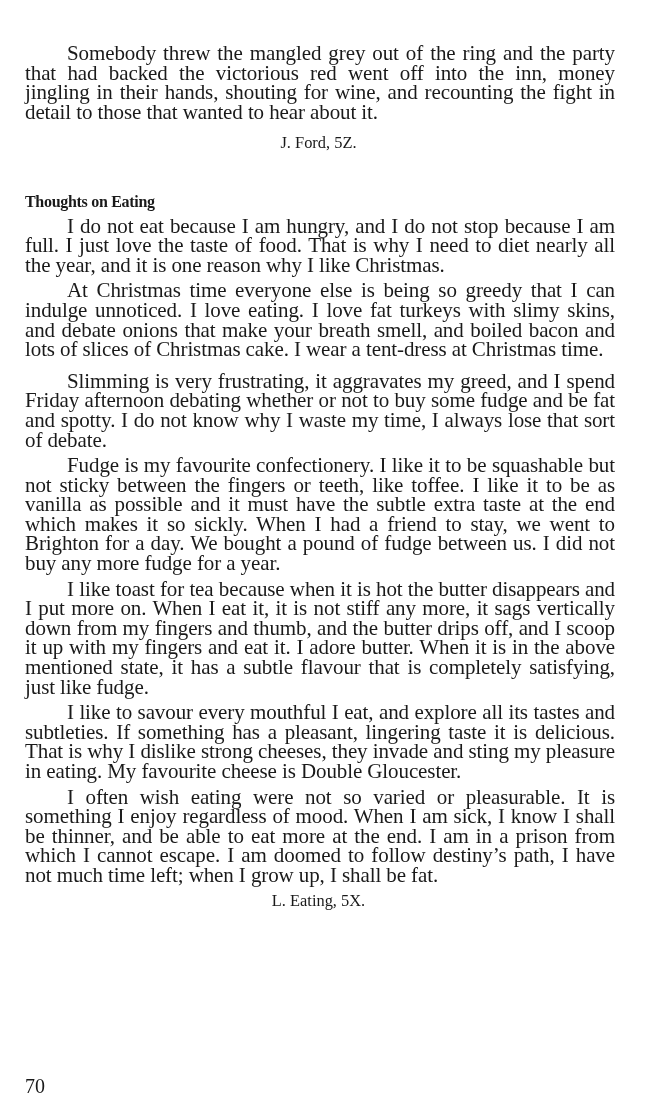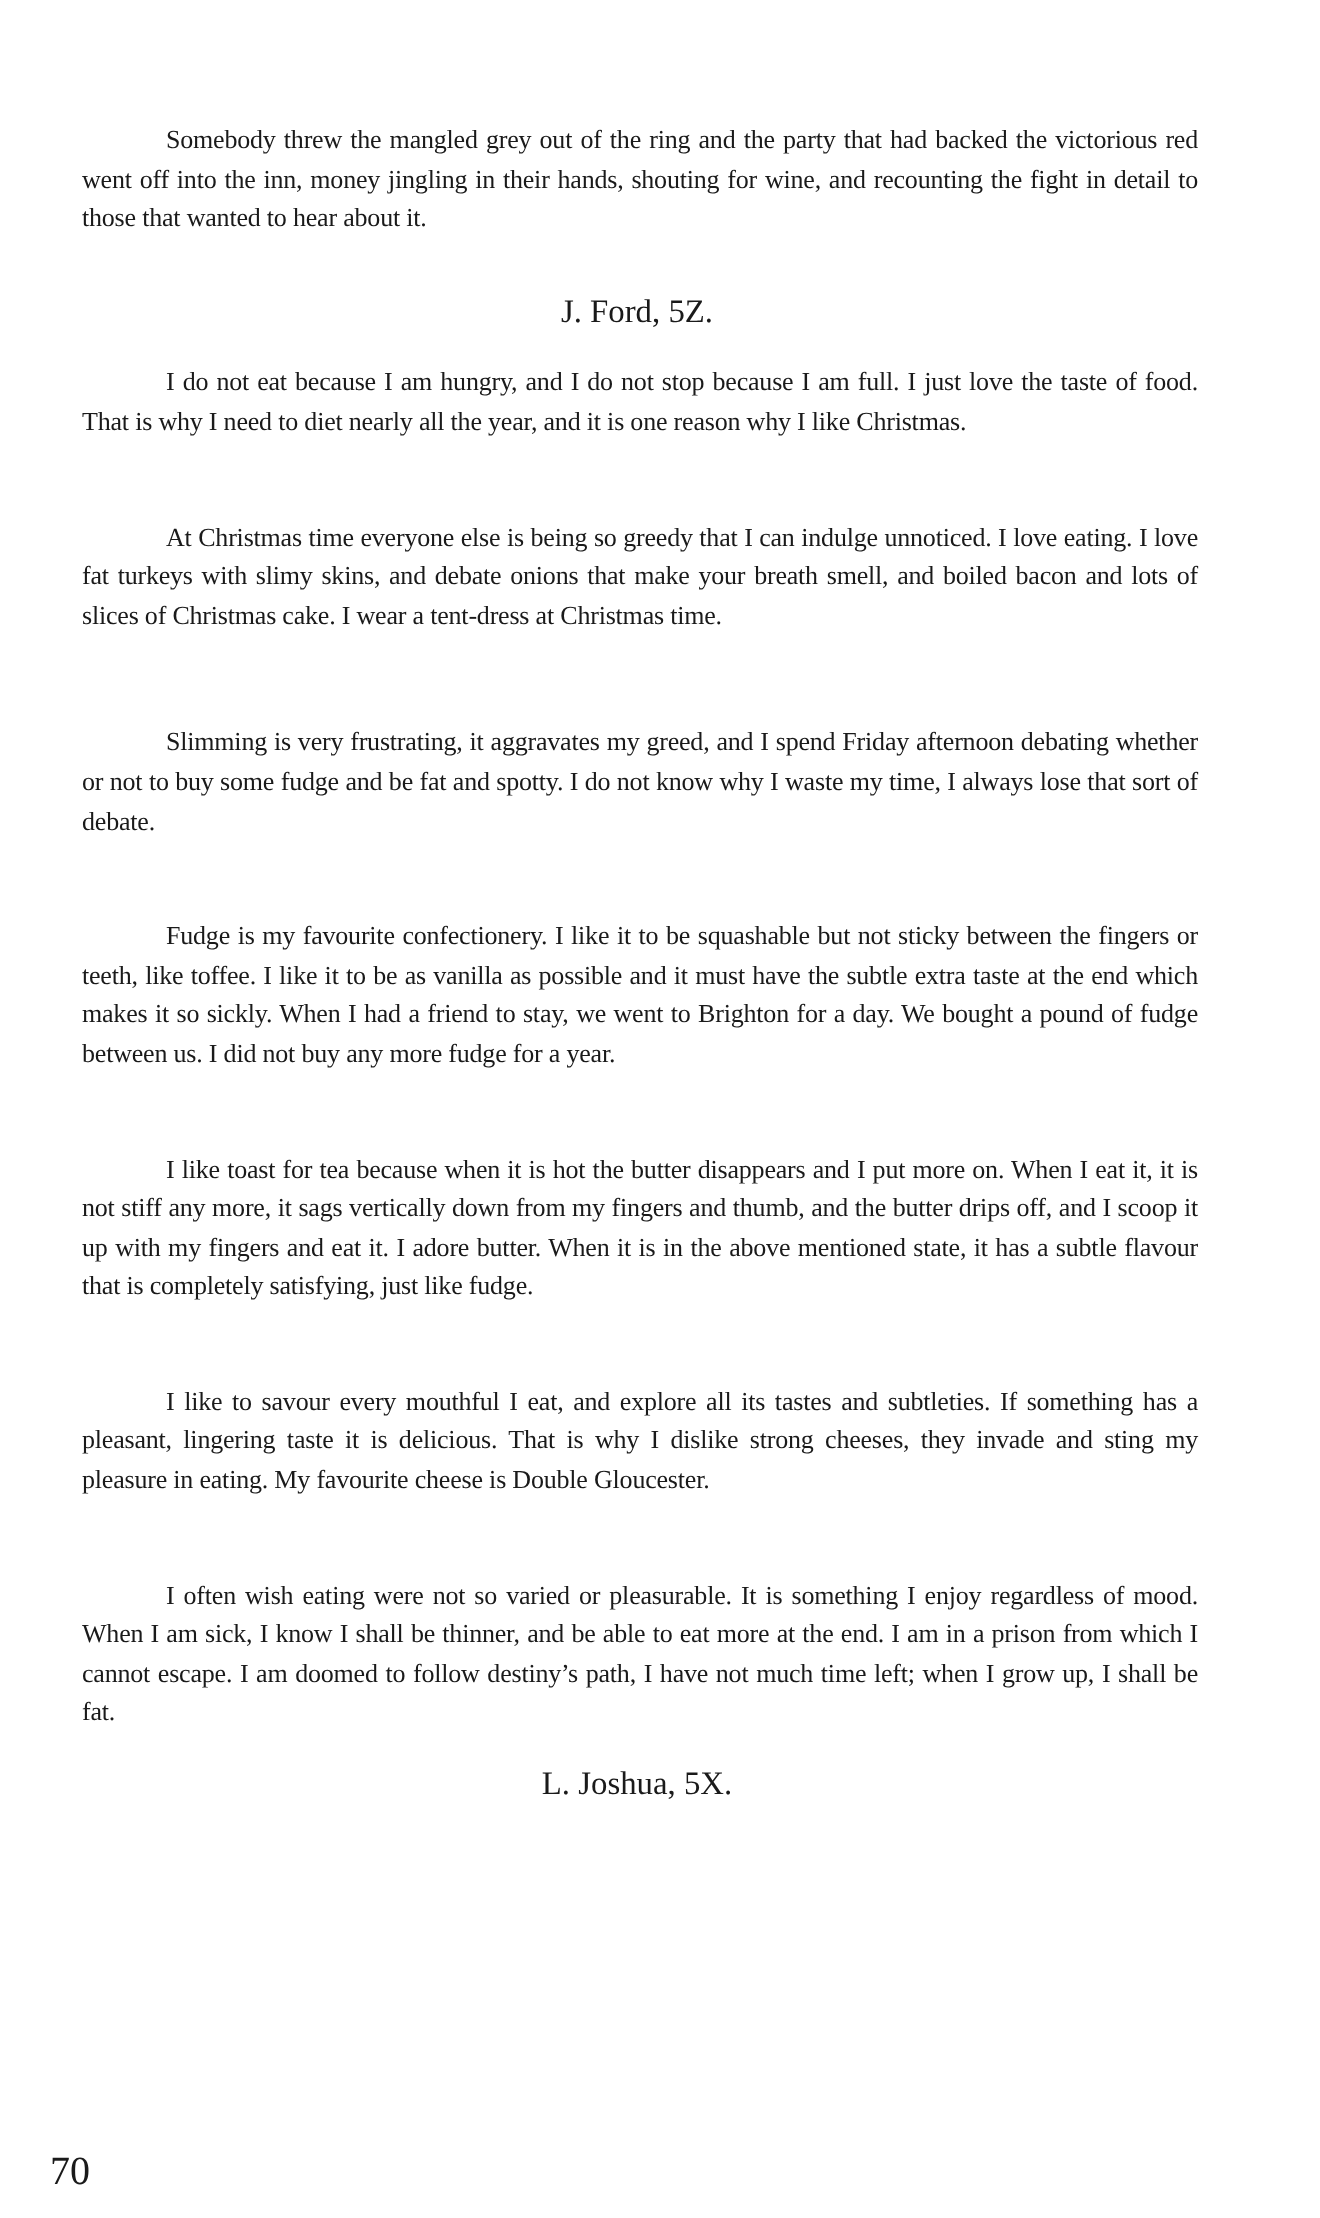--- a/index.html
+++ b/index.html
@@ -5,21 +5,21 @@
   html, body { margin: 0; padding: 0; background: #ffffff; }
   body {
     width: 660px; height: 1109px; position: relative; overflow: hidden;
     font-family: "Liberation Serif", "DejaVu Serif", serif;
     color: #1a1a1a;
   }
   .page {
     position: absolute; left: 25px; top: 44px; width: 590px;
   }
   p {
-    margin: 16px; font-size: 13px; line-height: 19.6px;
+    margin: 0; font-size: 21px; line-height: 19.6px;
     text-align: justify; text-indent: 42px;
     letter-spacing: -0.1px;
   }
   .gap { height: 6px; }
   .sig {
     text-align: center; font-size: 16.4px; line-height: 19.6px;
     margin-top: 5px; padding-right: 3px;
   }
   .title {
     font-weight: bold; font-size: 16px; line-height: 19.6px;
@@ -34,31 +34,32 @@
 <body>
 
 <div class="page">
   <section>
     <p>Somebody threw the mangled grey out of the ring and the party that had backed the victorious red went off into the inn, money jingling in their hands, shouting for wine, and recounting the fight in detail to those that wanted to hear about it.</p>
     <div class="gap"></div>
     <div class="sig">J. Ford, 5Z.</div>
   </section>
 
   <section>
+    <div class="title">Thoughts on Eating</div>
     <p>I do not eat because I am hungry, and I do not stop because I am full. I just love the taste of food. That is why I need to diet nearly all the year, and it is one reason why I like Christmas.</p>
     <div class="gap"></div>
     <p>At Christmas time everyone else is being so greedy that I can indulge unnoticed. I love eating. I love fat turkeys with slimy skins, and debate onions that make your breath smell, and boiled bacon and lots of slices of Christmas cake. I wear a tent-dress at Christmas time.</p>
     <div class="gap"></div>
     <div class="gap"></div>
     <p>Slimming is very frustrating, it aggravates my greed, and I spend Friday afternoon debating whether or not to buy some fudge and be fat and spotty. I do not know why I waste my time, I always lose that sort of debate.</p>
     <div class="gap"></div>
     <p>Fudge is my favourite confectionery. I like it to be squashable but not sticky between the fingers or teeth, like toffee. I like it to be as vanilla as possible and it must have the subtle extra taste at the end which makes it so sickly. When I had a friend to stay, we went to Brighton for a day. We bought a pound of fudge between us. I did not buy any more fudge for a year.</p>
     <div class="gap"></div>
     <p>I like toast for tea because when it is hot the butter disappears and I put more on. When I eat it, it is not stiff any more, it sags vertically down from my fingers and thumb, and the butter drips off, and I scoop it up with my fingers and eat it. I adore butter. When it is in the above mentioned state, it has a subtle flavour that is completely satisfying, just like fudge.</p>
     <div class="gap"></div>
     <p>I like to savour every mouthful I eat, and explore all its tastes and subtleties. If something has a pleasant, lingering taste it is delicious. That is why I dislike strong cheeses, they invade and sting my pleasure in eating. My favourite cheese is Double Gloucester.</p>
     <div class="gap"></div>
     <p>I often wish eating were not so varied or pleasurable. It is something I enjoy regardless of mood. When I am sick, I know I shall be thinner, and be able to eat more at the end. I am in a prison from which I cannot escape. I am doomed to follow destiny’s path, I have not much time left; when I grow up, I shall be fat.</p>
-    <div class="sig">L. Joshua, 5X.</div>
+    <div class="sig">L. Eating, 5X.</div>
   </section>
 </div>
 
 <div class="pagenum">70</div>
 
 </body></html>

